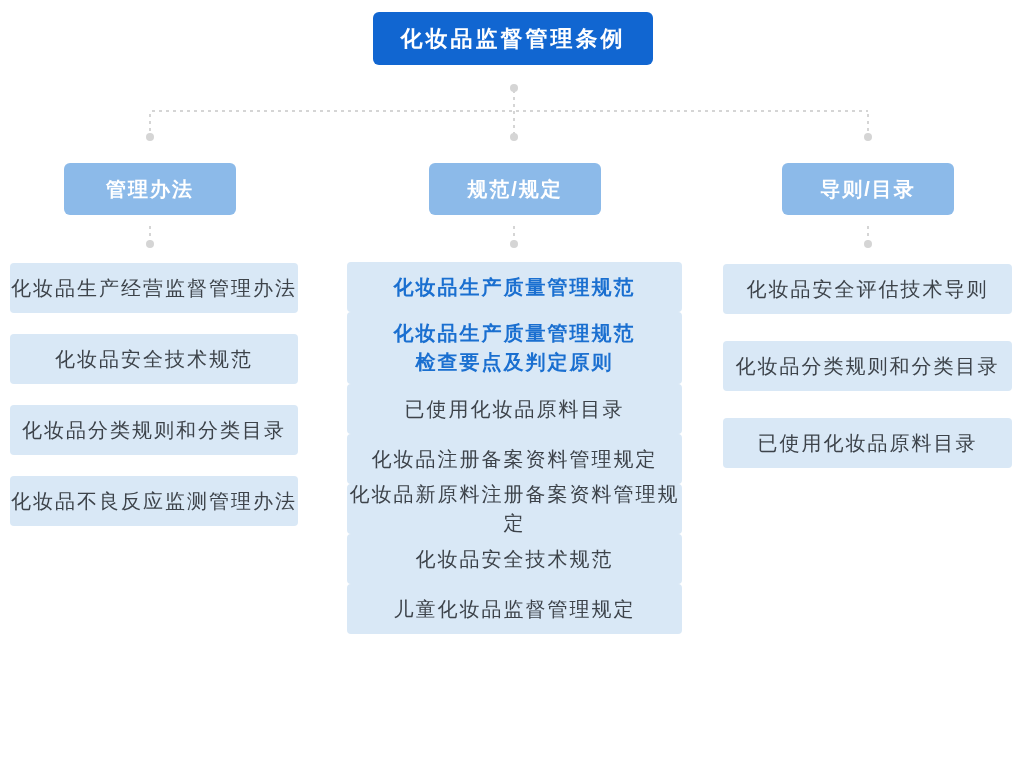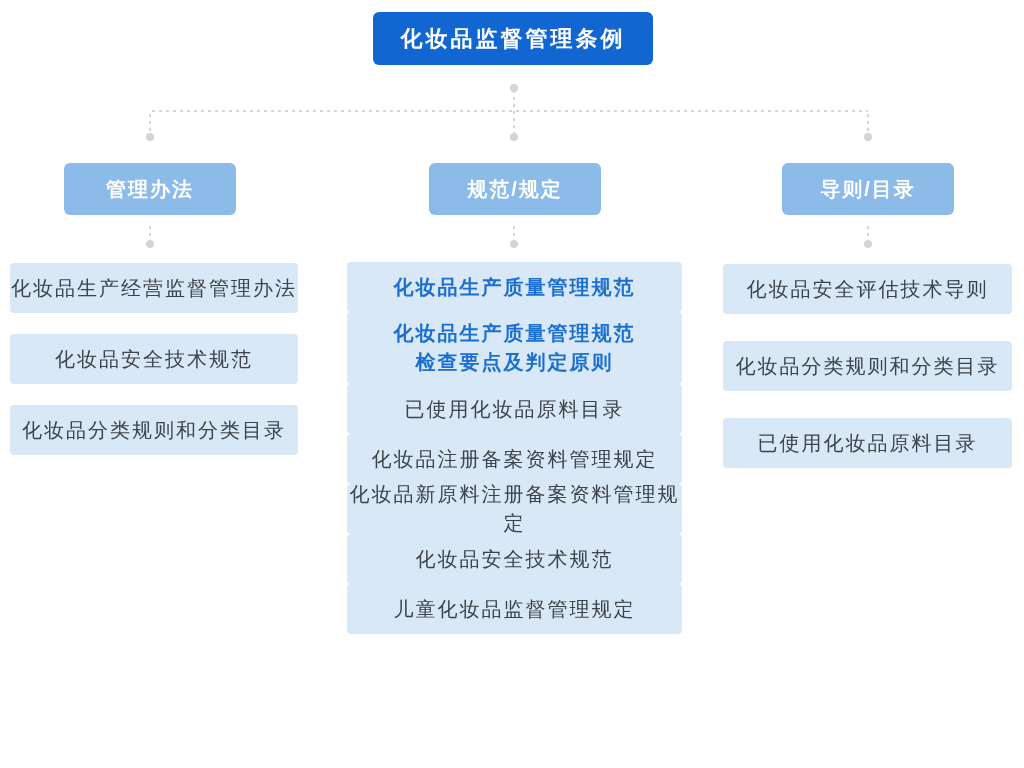--- a/index.html
+++ b/index.html
@@ -85,20 +85,21 @@
   <div class="bigdot" style="left:864px;top:240px;"></div>
 
   <div class="branch-header h0">管理办法</div>
   <div class="branch-header h1">规范/规定</div>
   <div class="branch-header h2">导则/目录</div>
 
   <div class="col col0">
       <div class="item">化妆品生产经营监督管理办法</div>
       <div class="item">化妆品安全技术规范</div>
       <div class="item">化妆品分类规则和分类目录</div>
+      <div class="item">化妆品不良反应监测管理办法</div>
     </div>
   <div class="col col1">
       <div class="item emph">化妆品生产质量管理规范</div>
       <div class="item emph tall">化妆品生产质量管理规范
 检查要点及判定原则</div>
       <div class="item">已使用化妆品原料目录</div>
       <div class="item">化妆品注册备案资料管理规定</div>
       <div class="item">化妆品新原料注册备案资料管理规定</div>
       <div class="item">化妆品安全技术规范</div>
       <div class="item">儿童化妆品监督管理规定</div>

